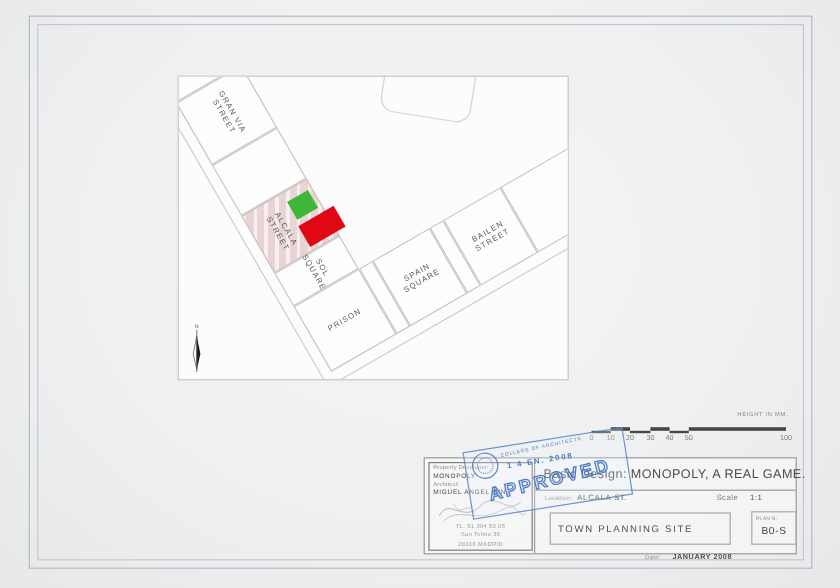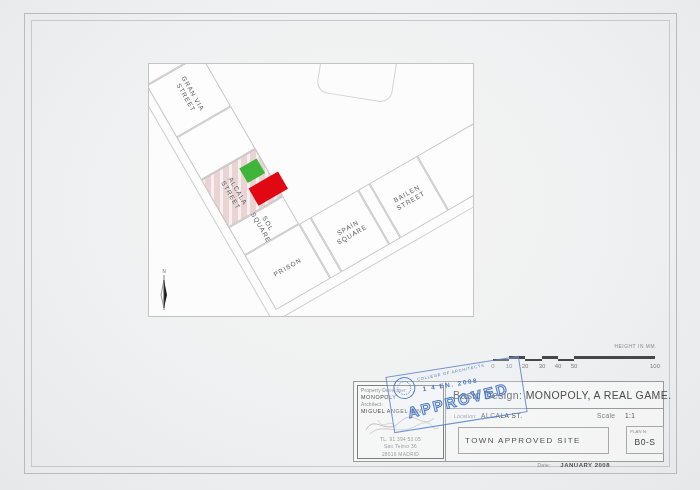--- a/index.html
+++ b/index.html
@@ -196,21 +196,21 @@
     </div>
 
     <div class="main-title">Basic Design:  MONOPOLY, A REAL GAME.</div>
 
     <div class="loc-label">Location:</div>
     <div class="loc-value">ALCALA ST.</div>
     <div class="scale-label">Scale</div>
     <div class="scale-value">1:1</div>
 
     <div class="drawing-box">
-      <div class="drawing-name">TOWN APPROVED SITE</div>
+      <div class="drawing-name">TOWN PLANNING SITE</div>
     </div>
 
     <div class="plan-box">
       <div class="plan-label">PLAN N:</div>
       <div class="plan-number">B0-S</div>
     </div>
 
     <div class="date-row">
       <span class="date-label">Date:</span>
       <span class="date-value">JANUARY 2008</span>

